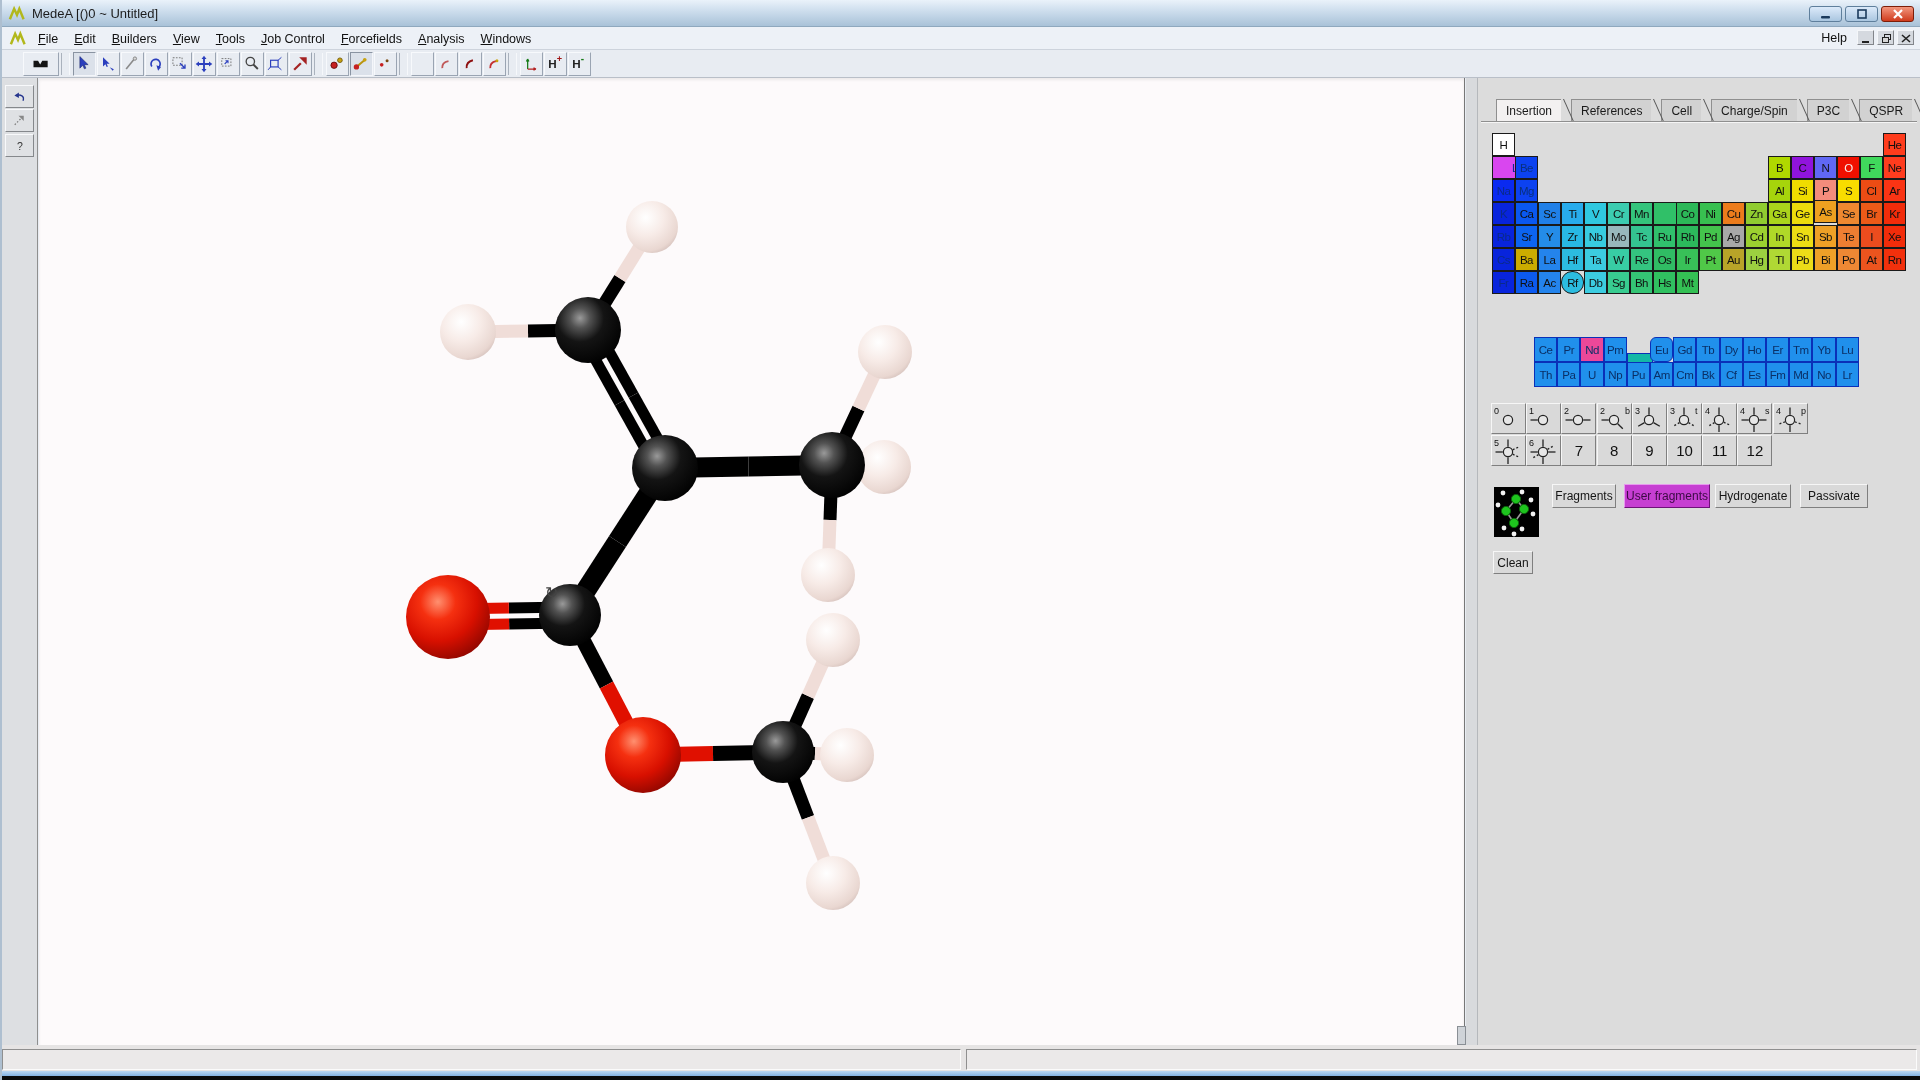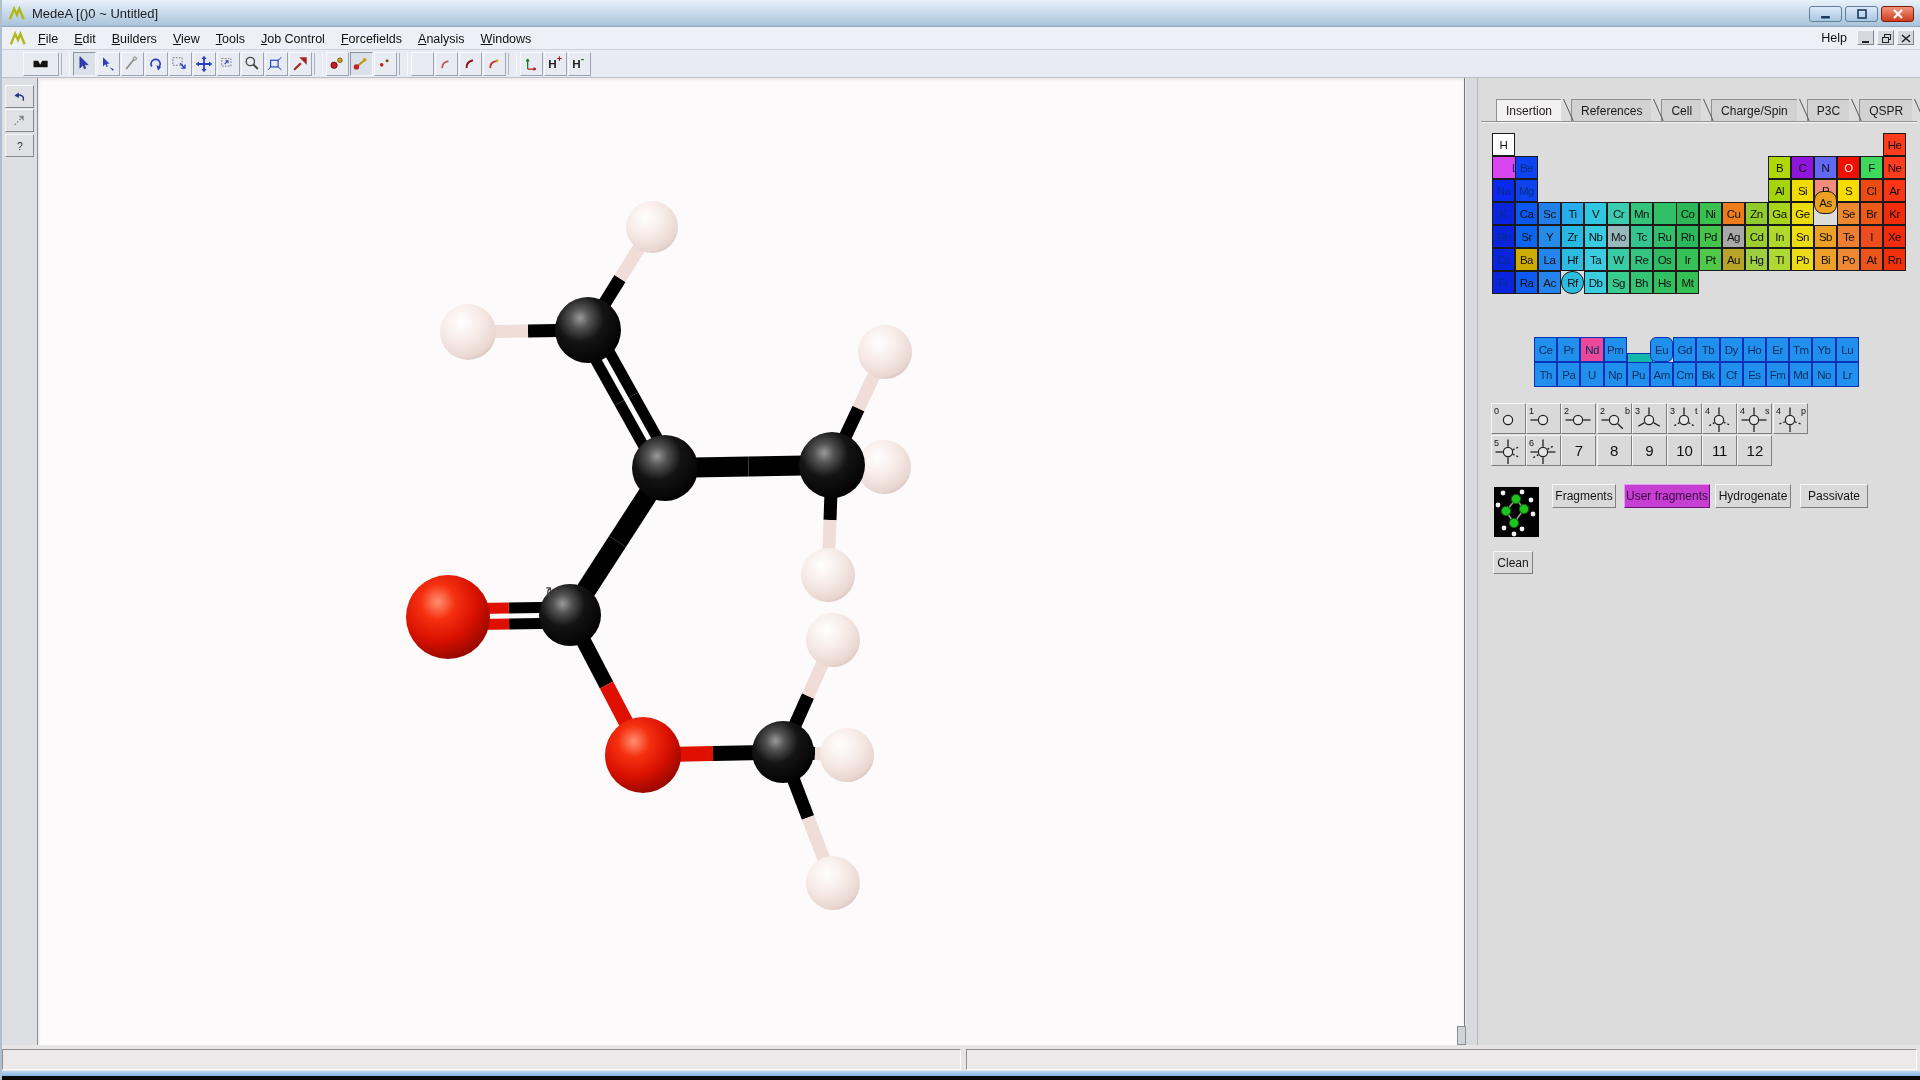--- a/index.html
+++ b/index.html
@@ -425,21 +425,21 @@
         <div class="pt-cell" style="left: 92px; top: 69px; background: rgb(48, 200, 224); color: rgb(16, 16, 16);">V</div>
         <div class="pt-cell" style="left: 115px; top: 69px; background: rgb(60, 204, 176); color: rgb(16, 16, 16);">Cr</div>
         <div class="pt-cell" style="left: 138px; top: 69px; background: rgb(52, 196, 124); color: rgb(16, 16, 16);">Mn</div>
         <div class="pt-cell" style="left: 161px; top: 69px; background: rgb(48, 192, 104); color: rgb(16, 16, 16); padding-left: 40px;">Fe</div>
         <div class="pt-cell" style="left: 184px; top: 69px; background: rgb(44, 184, 88); color: rgb(16, 16, 16);">Co</div>
         <div class="pt-cell" style="left: 207px; top: 69px; background: rgb(56, 192, 80); color: rgb(16, 16, 16);">Ni</div>
         <div class="pt-cell" style="left: 230px; top: 69px; background: rgb(236, 124, 28); color: rgb(16, 16, 16);">Cu</div>
         <div class="pt-cell" style="left: 253px; top: 69px; background: rgb(144, 204, 48); color: rgb(16, 16, 16);">Zn</div>
         <div class="pt-cell" style="left: 276px; top: 69px; background: rgb(170, 212, 28); color: rgb(16, 16, 16);">Ga</div>
         <div class="pt-cell" style="left: 299px; top: 69px; background: rgb(236, 220, 12); color: rgb(16, 16, 16);">Ge</div>
-        <div class="pt-cell" style="left: 322px; top: 58px; background: rgb(238, 160, 32); color: rgb(16, 16, 16); border-radius: 9px;">As</div>
+        <div class="pt-cell" style="left: 322px; top: 67px; background: rgb(238, 160, 32); color: rgb(16, 16, 16);">As</div>
         <div class="pt-cell" style="left: 345px; top: 69px; background: rgb(238, 136, 48); color: rgb(16, 16, 16);">Se</div>
         <div class="pt-cell" style="left: 368px; top: 69px; background: rgb(236, 90, 24); color: rgb(16, 16, 16);">Br</div>
         <div class="pt-cell" style="left: 391px; top: 69px; background: rgb(242, 44, 10); color: rgb(16, 16, 16);">Kr</div>
         <div class="pt-cell" style="left: 0px; top: 92px; background: rgb(8, 36, 220); color: rgb(10, 42, 138);">Rb</div>
         <div class="pt-cell" style="left: 23px; top: 92px; background: rgb(12, 100, 240); color: rgb(16, 16, 16);">Sr</div>
         <div class="pt-cell" style="left: 46px; top: 92px; background: rgb(36, 140, 232); color: rgb(16, 16, 16);">Y</div>
         <div class="pt-cell" style="left: 69px; top: 92px; background: rgb(40, 184, 228); color: rgb(16, 16, 16);">Zr</div>
         <div class="pt-cell" style="left: 92px; top: 92px; background: rgb(56, 204, 224); color: rgb(16, 16, 16);">Nb</div>
         <div class="pt-cell" style="left: 115px; top: 92px; background: rgb(152, 184, 188); color: rgb(16, 16, 16);">Mo</div>
         <div class="pt-cell" style="left: 138px; top: 92px; background: rgb(52, 196, 144); color: rgb(16, 16, 16);">Tc</div>

